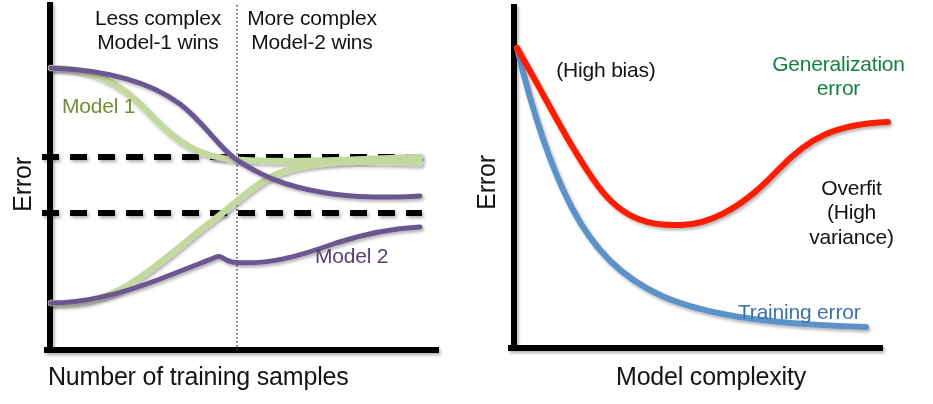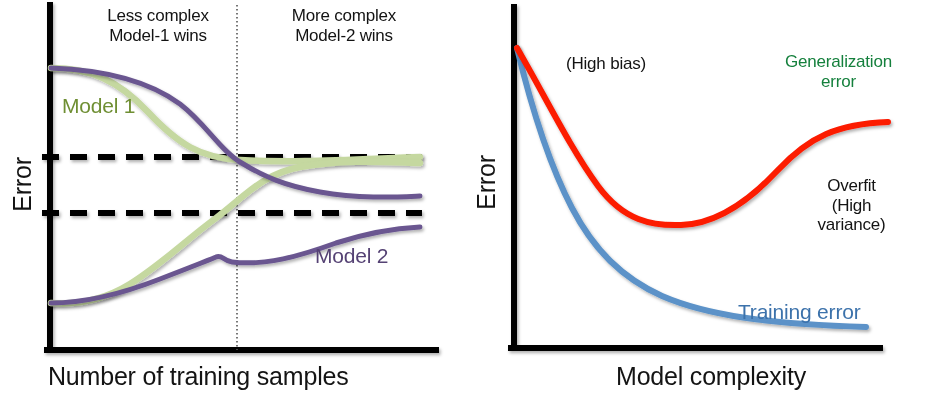--- a/index.html
+++ b/index.html
@@ -41,31 +41,31 @@
     font-weight: 400;
     line-height: 1.16;
     white-space: pre;
     letter-spacing: -0.2px;
   }
   .axis-title {
     font-size: 25px;
     color: #141414;
   }
   .annot {
-    font-size: 17px;
+    font-size: 21px;
     text-align: center;
     color: #131313;
   }
   .series-lbl {
     font-size: 21px;
   }
 
   
   #lbl-less-complex  { left: 78px;  top: 6px;   width: 160px; }
-  #lbl-more-complex  { left: 254px; top: 6px;   width: 180px; }
+  #lbl-more-complex  { left: 222px; top: 6px;   width: 180px; }
   #lbl-model-1       { left: 62px;  top: 94px;  color: #6f8f33; }
   #lbl-model-2       { left: 315px; top: 244px; color: #554274; }
   #lbl-error-left    { left: -28px; top: 170px; width: 100px; text-align: center;
                        transform: rotate(-90deg); }
   #lbl-xaxis-left    { left: 48px;  top: 362px; width: 390px; text-align: left; }
 
   
   #lbl-underfit      { left: 70px;  top: 34px;  width: 140px; }
   #lbl-generalization{ left: 285px; top: 52px;  width: 175px; color: #15803d;
                        text-align: center; }

